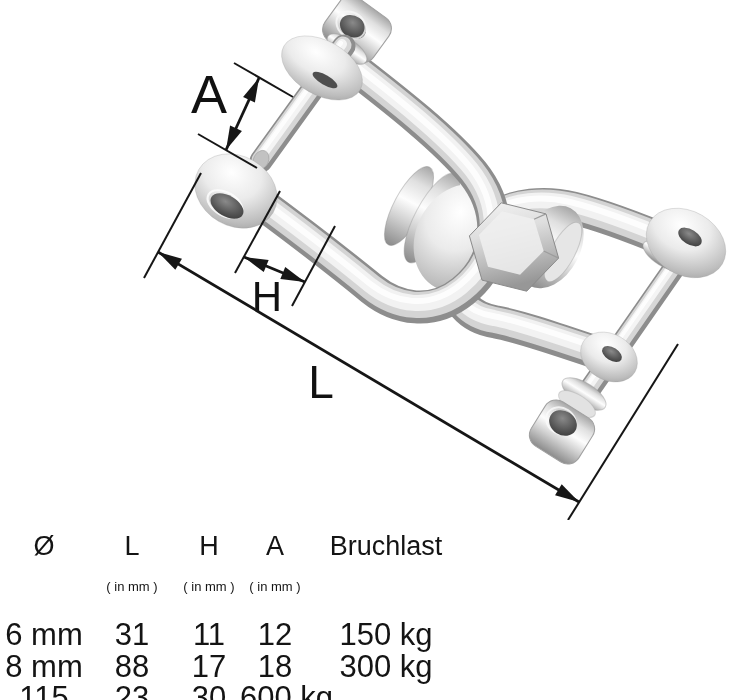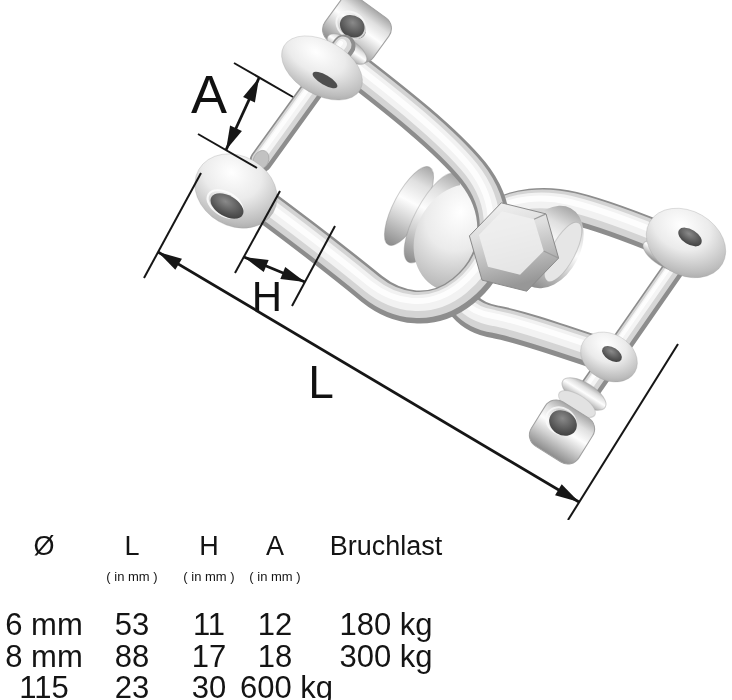--- a/index.html
+++ b/index.html
@@ -11,21 +11,21 @@
   .tube{fill:none;stroke-linecap:round;stroke-linejoin:round;}
   .dimline{stroke:#161616;stroke-width:2.8;fill:none;}
   .extline{stroke:#161616;stroke-width:2;fill:none;}
   .dimtext{fill:#111;font-family:"Liberation Sans",sans-serif;}
 
   
   .spec{position:absolute;left:2px;top:532px;display:grid;
         grid-template-columns:84px 92px 62px 70px 152px;}
   .spec .cell{text-align:center;}
   .h-main{font-size:27px;line-height:28px;}
-  .h-sub{font-size:13px;line-height:15px;margin-top:9px;white-space:nowrap;}
+  .h-sub{font-size:13px;line-height:15px;margin-top:19px;white-space:nowrap;}
   .hcell{margin-bottom:25px;}
   .dcell{font-size:31px;line-height:31.5px;white-space:nowrap;}
 </style>
 </head>
 <body>
 
 <div class="canvas">
 
   <svg class="diagram-svg" width="732" height="520" viewBox="0 0 732 520">
     <defs>
@@ -173,24 +173,24 @@
     <div class="cell hcell">
       <div class="h-main">A</div>
       <div class="h-sub">( in mm )</div>
     </div>
     <div class="cell hcell">
       <div class="h-main">Bruchlast</div>
       <div class="h-sub"></div>
     </div>
 
     <div class="cell dcell">6 mm</div>
-    <div class="cell dcell">53</div>
+    <div class="cell dcell">31</div>
     <div class="cell dcell">11</div>
     <div class="cell dcell">12</div>
-    <div class="cell dcell">180 kg</div>
+    <div class="cell dcell">150 kg</div>
 
     <div class="cell dcell">8 mm</div>
     <div class="cell dcell">88</div>
     <div class="cell dcell">17</div>
     <div class="cell dcell">18</div>
     <div class="cell dcell">300 kg</div>
 
     <div class="cell dcell">115</div>
     <div class="cell dcell">23</div>
     <div class="cell dcell">30</div>

